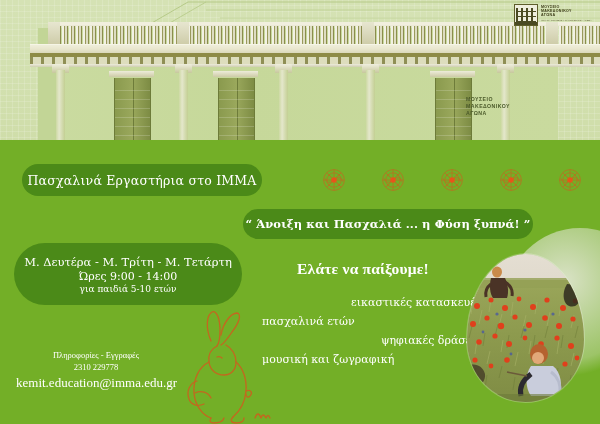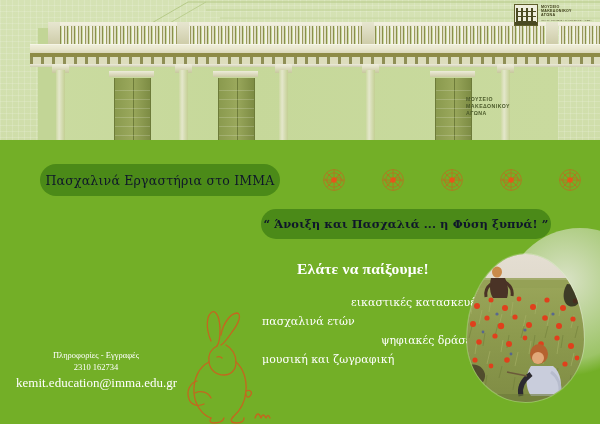--- a/index.html
+++ b/index.html
@@ -234,27 +234,26 @@
     width: 150px; height: 150px;
     border-radius: 50%;
     background: radial-gradient(circle at 40% 35%, rgba(235,235,225,.85), rgba(235,235,225,.35) 60%, rgba(235,235,225,0) 72%);
   }
 
   
   .pill {
     position: absolute;
     background: #4b8a18;
     border-radius: 999px;
-    color: #0f172a;
+    color: #ffffff;
     display: flex;
     align-items: center;
     justify-content: center;
     text-align: center;
     font-family: "DejaVu Serif", serif;
-    margin-left: 18px;
   }
   #pill-title {
     left: 22px; top: 164px;
     width: 240px; height: 32px;
     font-size: 12.5px;
     letter-spacing: .2px;
   }
   #pill-quote {
     left: 243px; top: 209px;
     width: 290px; height: 30px;
@@ -480,33 +479,38 @@
         <path d="M20 20 q9 -7 11 2 M20 20 q-9 7 -11 -2"></path>
       </g>
       <circle cx="20" cy="20" r="3.4" fill="#e8541a"></circle>
     </svg>
   </div>
 
   <div class="pill" id="pill-quote">
     <span>“ Άνοιξη και Πασχαλιά ... η Φύση ξυπνά! ”</span>
   </div>
 
+  <div class="pill" id="pill-info">
+    <span class="line1">Μ. Δευτέρα - Μ. Τρίτη - Μ. Τετάρτη</span>
+    <span class="line2">Ώρες 9:00 - 14:00</span>
+    <span class="line3">για παιδιά 5-10 ετών</span>
+  </div>
 
   <div id="play-heading">Ελάτε να παίξουμε!</div>
 
   <div id="activities">
     <span class="act indent">εικαστικές κατασκευές</span>
     <span class="act">πασχαλινά ετών</span>
     <span class="act indent">ψηφιακές δράσεις</span>
     <span class="act">μουσική και ζωγραφική</span>
   </div>
 
   <div id="contact">
     <div class="c1">Πληροφορίες - Εγγραφές</div>
-    <div class="c2">2310 162734</div>
+    <div class="c2">2310 229778</div>
     <div class="c3">kemit.education@imma.edu.gr</div>
   </div>
 
   <svg id="bunny" viewBox="0 0 105 119">
     <g fill="none" stroke="#c4671f" stroke-width="1.3" stroke-linecap="round" stroke-linejoin="round">
 
       <path d="M28 36 C22 22 24 10 29 7 C34 5 37 14 37 26 C37 33 36 38 34 41"></path>
 
       <path d="M38 30 C40 18 48 8 54 8 C59 9 56 18 49 27 C45 33 41 38 38 40"></path>
 

